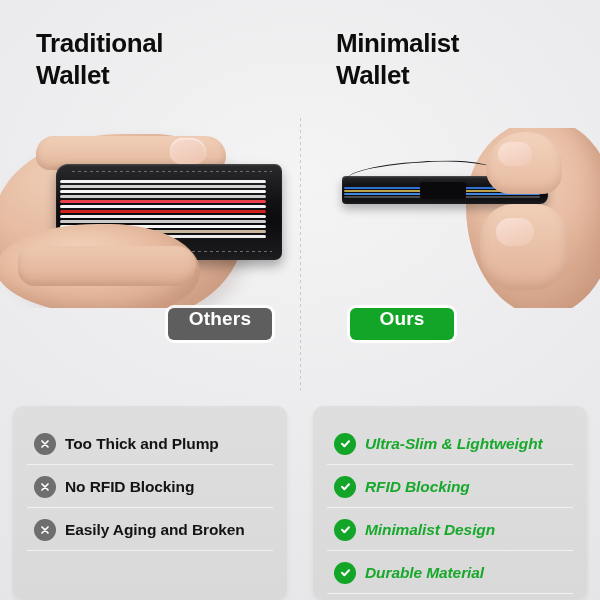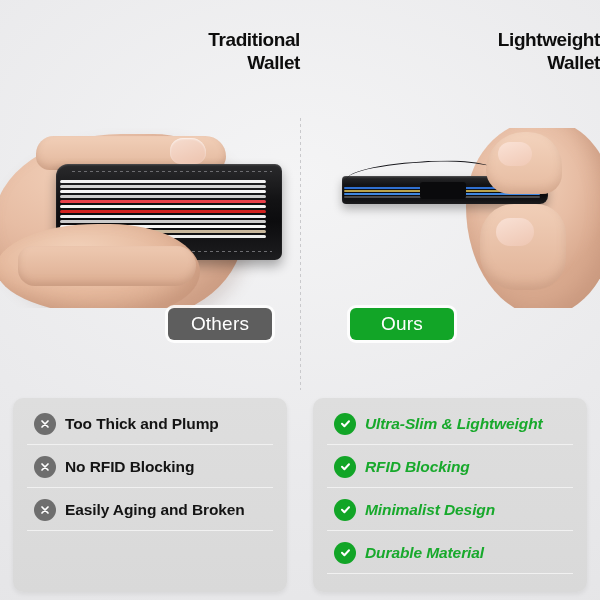--- a/index.html
+++ b/index.html
@@ -23,22 +23,22 @@
     position:absolute;
     left:300px; top:118px;
     width:1px; height:272px;
     background:repeating-linear-gradient(to bottom,
         #c9c9cc 0px, #c9c9cc 3px, rgba(0,0,0,0) 3px, rgba(0,0,0,0) 6px);
   }
 
   
   .titles { position:absolute; top:28px; left:0; width:600px; display:flex; }
   .title {
-    width:300px; text-align:right;
-    font-size:19px; font-weight:700; line-height:1.22;
+    width:300px; text-align:left;
+    font-size:26px; font-weight:700; line-height:1.22;
     color:#0d0d0d; letter-spacing:-0.4px;padding-left:36px;
   }
 
   
   .photos { position:absolute; top:128px; left:0; width:600px; height:180px; }
   .photo { position:absolute; top:0; width:300px; height:180px; overflow:hidden; }
   .photo.left  { left:0; }
   .photo.right { left:300px; }
 
   
@@ -130,35 +130,35 @@
     position:absolute; left:46px; top:33px; width:158px; height:17px;
     border-top:1.5px solid #15151a;
     border-radius:60% 40% 0 0 / 100% 100% 0 0;
     transform:rotate(-1.5deg);
   }
 
   
   .badges { position:absolute; top:308px; left:0; width:600px; height:34px; }
   .badge {
     position:absolute; top:0; height:32px; min-width:104px;
-    display:flex; align-items:center; justify-content:center;
-    color:#fff; font-size:19px; font-weight:400; letter-spacing:.2px;
+    display:flex; justify-content:center;
+    color:#fff; font-size:19px; font-weight:700; letter-spacing:.2px;
     border-radius:6px; padding:0 16px;
   }
   .badge.others { left:168px; background:#5e5e5e; box-shadow:0 0 0 3px rgba(255,255,255,.85); }
   .badge.ours   { left:350px; background:#12a527; box-shadow:0 0 0 3px rgba(255,255,255,.85); }
 
   
   .panels { position:absolute; top:394px; left:0; width:600px; height:200px; }
   .panel {
-    position:absolute; top:4px; width:274px; height:194px;
+    position:absolute; top:12px; width:274px; height:194px;
     background:linear-gradient(180deg,#dedede 0%,#d9d9d9 100%);
     border-radius:10px;
     box-shadow:0 2px 5px rgba(0,0,0,.07);
-    padding:4px 0 0 0;
+    padding:16px 0 0 0;
   }
   .panel.left  { left:13px; }
   .panel.right { left:313px; }
 
   .frow {
     position:relative; height:43px;
     display:flex; align-items:center; padding-left:21px;
   }
   .frow .sep {
     position:absolute; left:14px; right:14px; bottom:0; height:1.5px;
@@ -180,21 +180,21 @@
 <body>
 
 <div class="canvas">
 
   <div class="titles">
     <div class="title">
       <div>Traditional</div>
       <div>Wallet</div>
     </div>
     <div class="title">
-      <div>Lightweight</div>
+      <div>Minimalist</div>
       <div>Wallet</div>
     </div>
   </div>
 
   <div class="divider"></div>
 
   <div class="photos">
 
     <div class="photo left">
       <div class="hand-l"></div>

